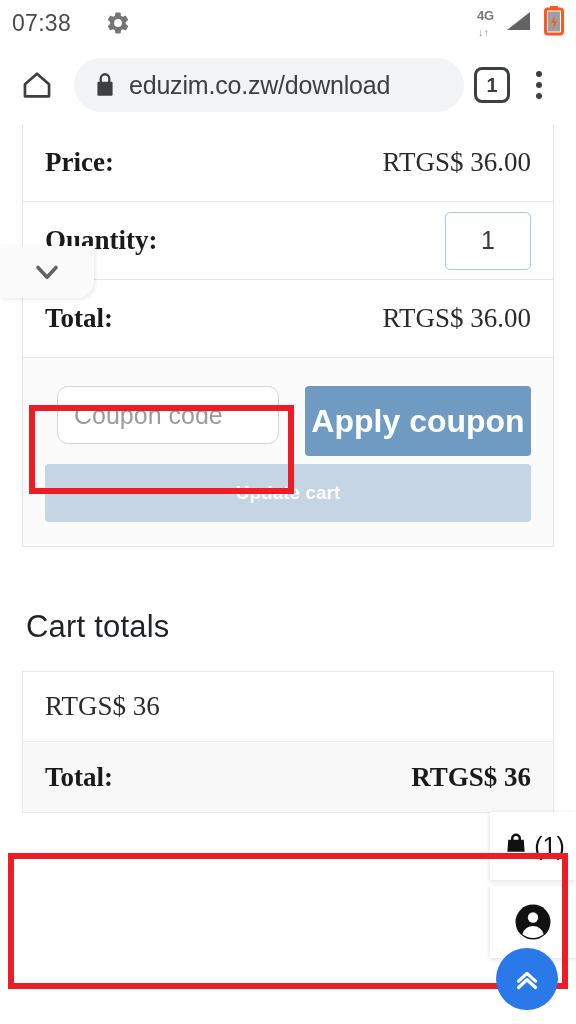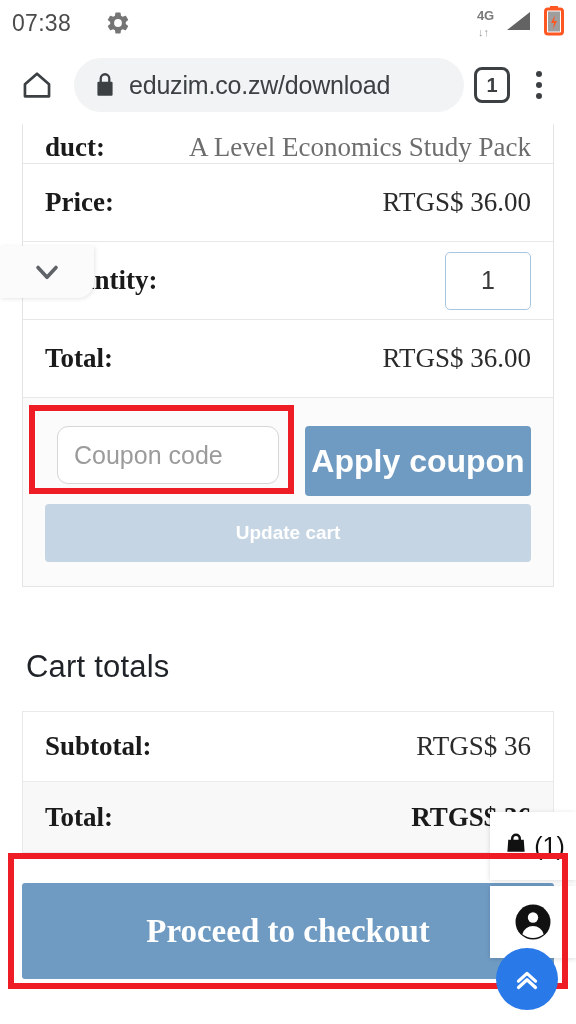--- a/index.html
+++ b/index.html
@@ -337,24 +337,20 @@
   <span class="kebab">
       <i></i>
       <i></i>
       <i></i>
     </span>
 </div>
 
 <div class="viewport">
 
   <div class="cart-card">
-    <div class="crow product">
-      <span class="clabel">duct:</span>
-      <span class="cvalue muted">A Level Economics Study Pack</span>
-    </div>
     <div class="crow">
       <span class="clabel">Price:</span>
       <span class="cvalue">RTGS$ 36.00</span>
     </div>
     <div class="crow">
       <span class="clabel">Quantity:</span>
       <input class="qty-input" type="text" value="1" style="">
     </div>
     <div class="crow">
       <span class="clabel">Total:</span>
@@ -368,32 +364,28 @@
       <button class="btn-apply">Apply coupon</button>
     </div>
     <div class="update-wrap">
       <button class="btn-update">Update cart</button>
     </div>
   </div>
 
   <h2 class="totals-heading">Cart totals</h2>
   <div class="totals-card">
     <div class="trow subtotal">
-      <span class="tlabel">Subtotal:</span>
       <span class="tvalue">RTGS$ 36</span>
     </div>
     <div class="trow total">
       <span class="tlabel">Total:</span>
       <span class="tvalue bold">RTGS$ 36</span>
     </div>
   </div>
 
-  <div class="checkout-wrap">
-    <button class="btn-checkout">Proceed to checkout</button>
-  </div>
 
   <div class="chevron-card">
     <svg width="36" height="36" viewBox="0 0 24 24" fill="none" stroke="#5f6368" stroke-width="2.4">
       <path d="M6 9 L12 15.5 L18 9" stroke-linecap="round" stroke-linejoin="round"></path>
     </svg>
   </div>
 
   <div class="side-widget">
     <div class="side-cell">
       <svg width="30" height="30" viewBox="0 0 24 24" fill="#111">

